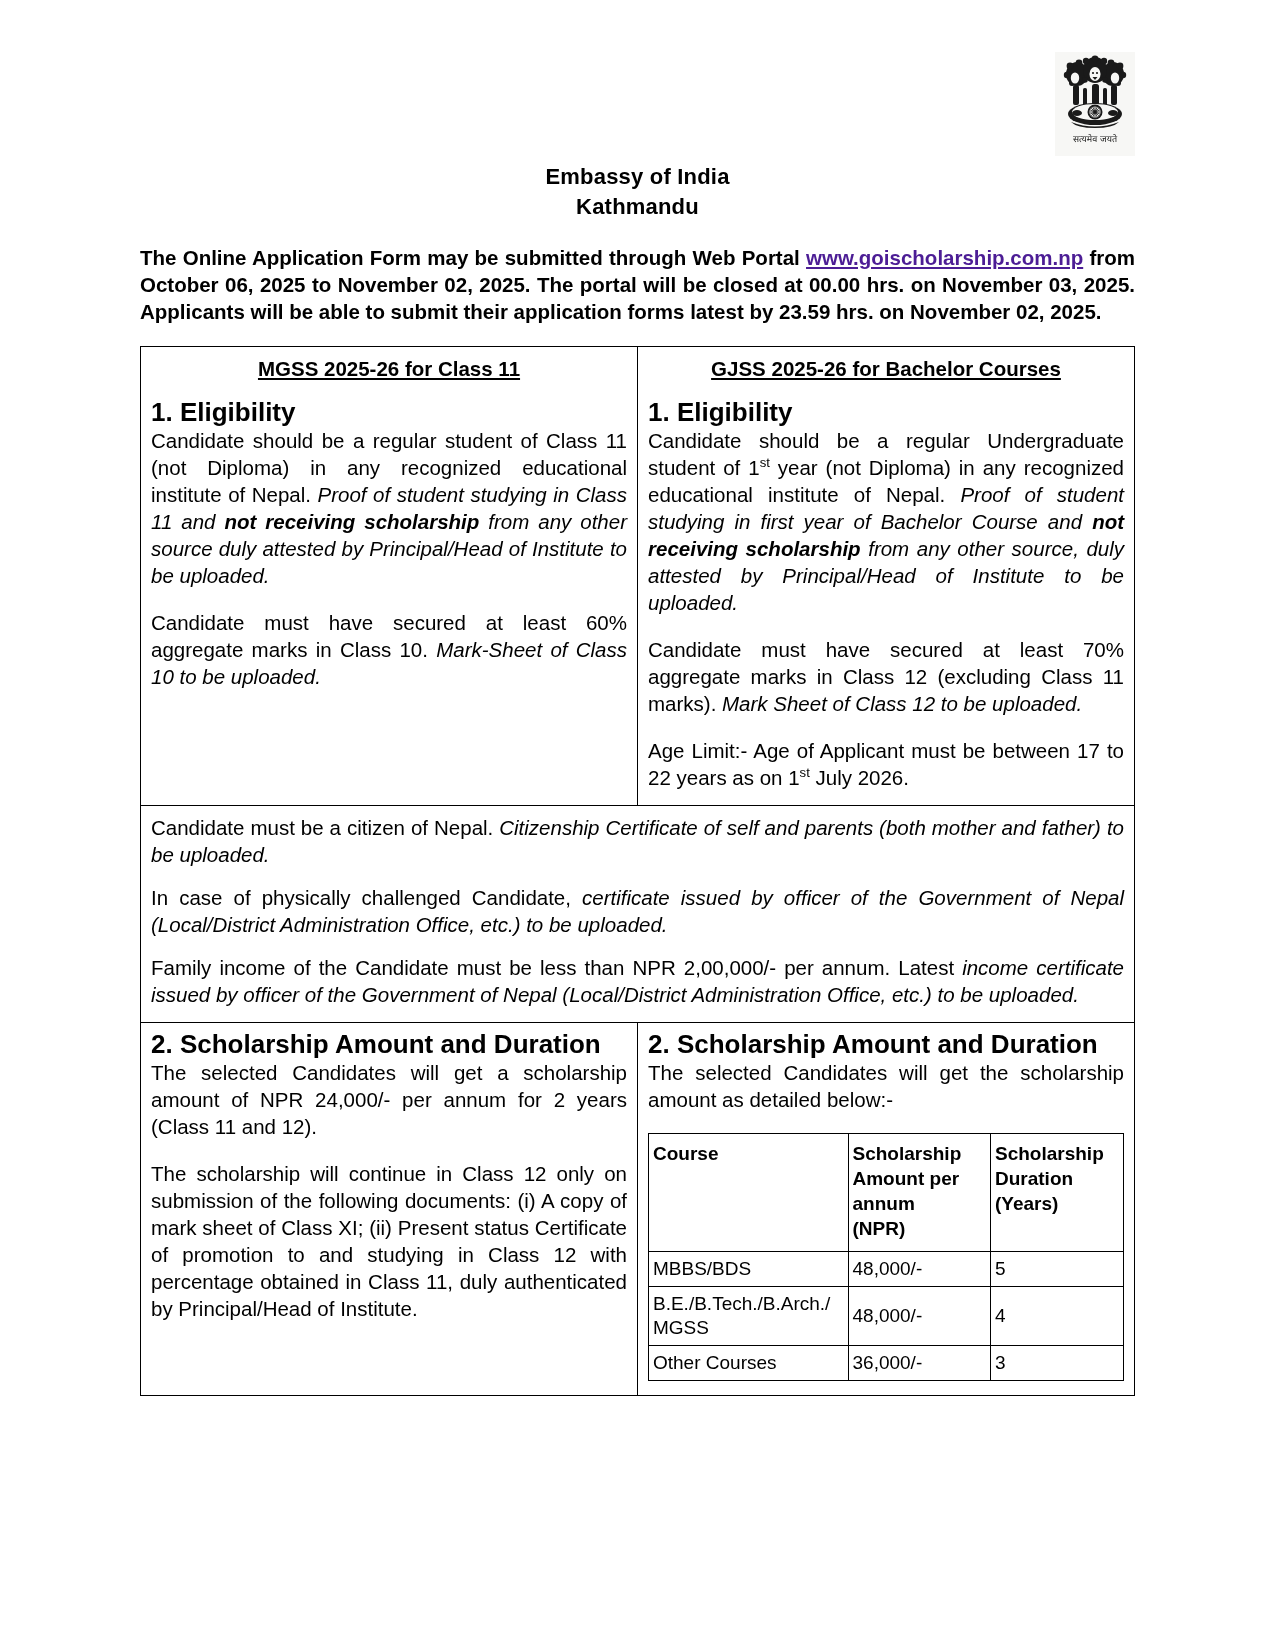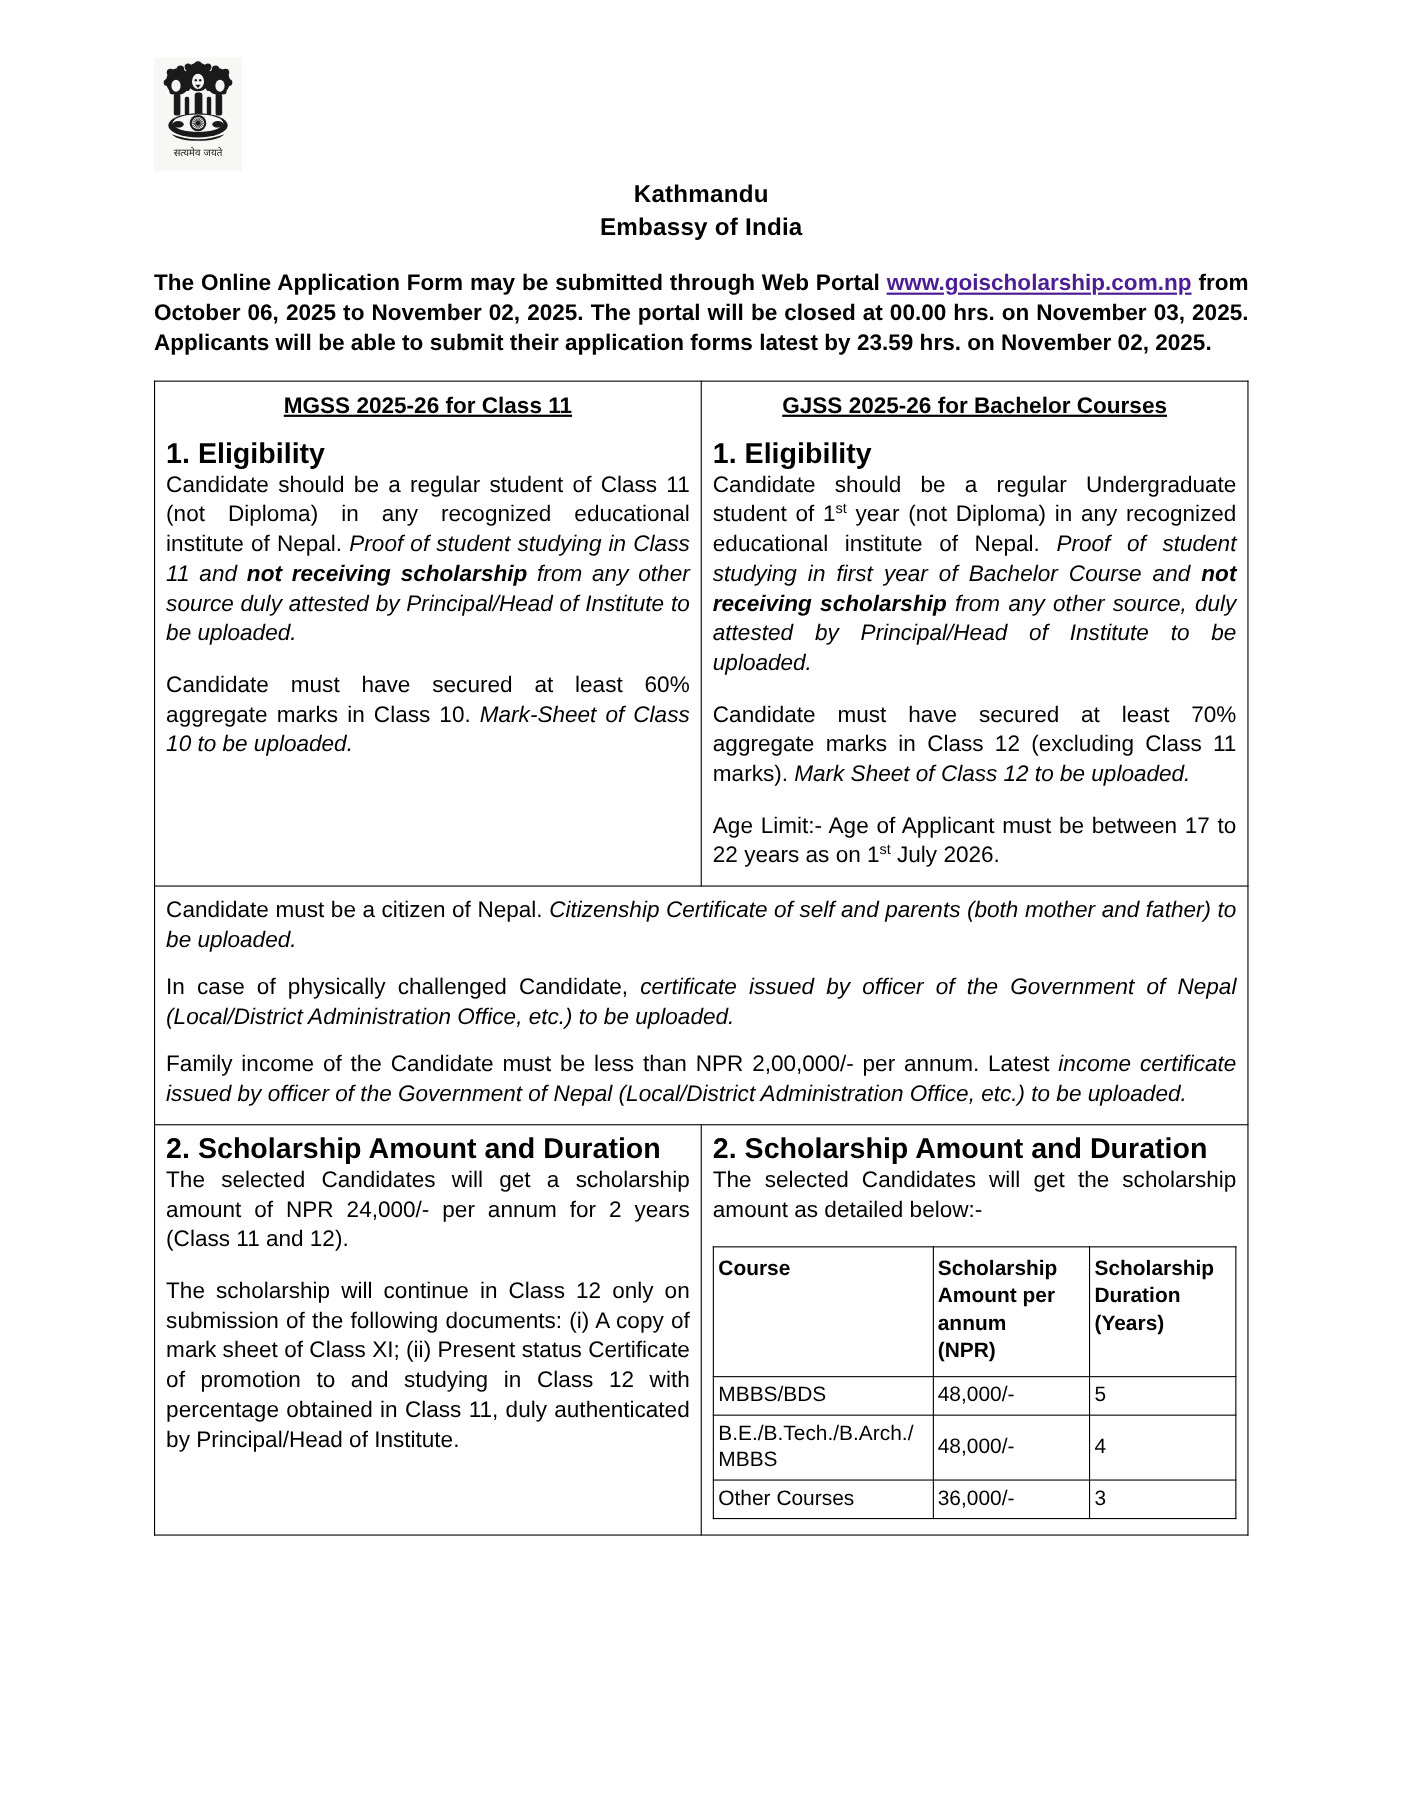--- a/index.html
+++ b/index.html
@@ -19,21 +19,21 @@
     width: 1275px;
     height: 1650px;
     box-sizing: border-box;
     padding: 52px 140px 0 140px;
     position: relative;
   }
 
   
   .emblem-wrap {
     display: flex;
-    justify-content: flex-start;
+    justify-content: flex-end;
     align-items: flex-start;
     margin-bottom: 6px;
   }
   .emblem {
     width: 80px;
     height: 104px;
     display: block;
   }
   .org-title {
     text-align: center;
@@ -201,22 +201,22 @@
 
         <ellipse cx="22" cy="61" rx="5" ry="3"></ellipse>
         <ellipse cx="58" cy="61" rx="5" ry="3"></ellipse>
 
         <path d="M16 70 q24 9 48 0 q-6 6 -24 6 q-18 0 -24 -6 z"></path>
       </g>
       <text x="40" y="90" text-anchor="middle" font-family="DejaVu Sans, sans-serif" font-size="9" fill="#1a1a1a">सत्यमेव जयते</text>
     </svg>
   </div>
 
+  <div class="org-title">Embassy of India</div>
   <div class="org-title">Kathmandu</div>
-  <div class="org-title">Embassy of India</div>
 
 
   <p class="intro bold">
     <span>The Online Application Form may be submitted through Web Portal </span><a class="portal-link" href="#">www.goischolarship.com.np</a><span> from October 06, 2025 to November 02, 2025. The portal will be closed at 00.00 hrs. on November 03, 2025. Applicants will be able to submit their application forms latest by 23.59 hrs. on November 02, 2025.</span>
   </p>
 
   <table class="main">
     <tbody>
 
       <tr>
@@ -293,21 +293,21 @@
             </thead>
             <tbody>
               <tr>
                 <td>MBBS/BDS</td>
                 <td>48,000/-</td>
                 <td>5</td>
               </tr>
               <tr>
                 <td>
                   <span>B.E./B.Tech./B.Arch./</span><br>
-                  <span>MBBS</span>
+                  <span>MGSS</span>
                 </td>
                 <td>48,000/-</td>
                 <td>4</td>
               </tr>
               <tr>
                 <td>Other Courses</td>
                 <td>36,000/-</td>
                 <td>3</td>
               </tr>
             </tbody>

